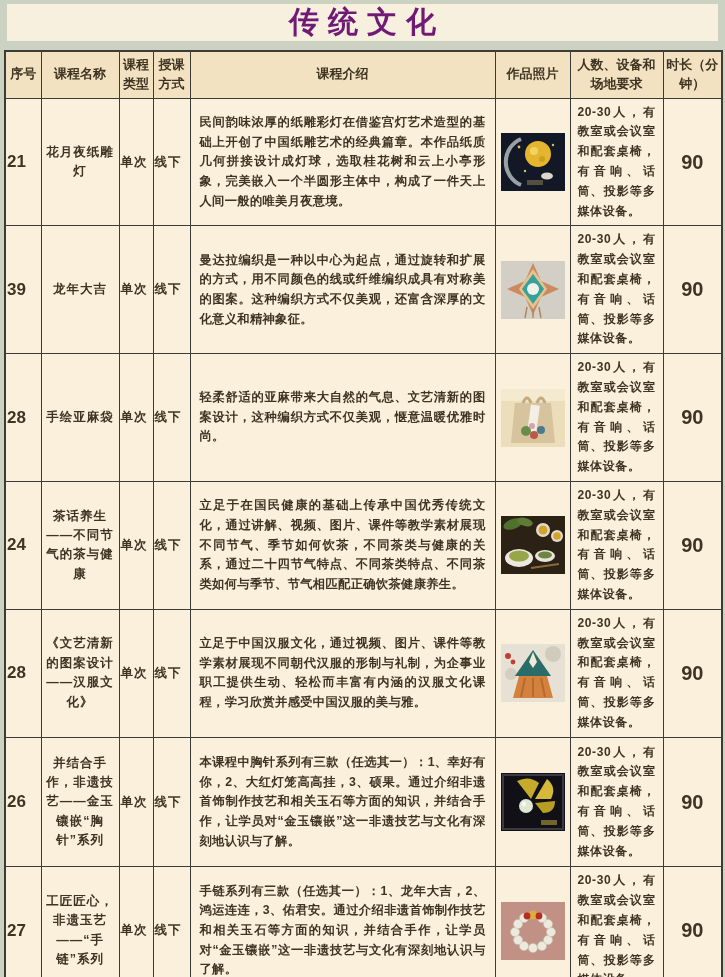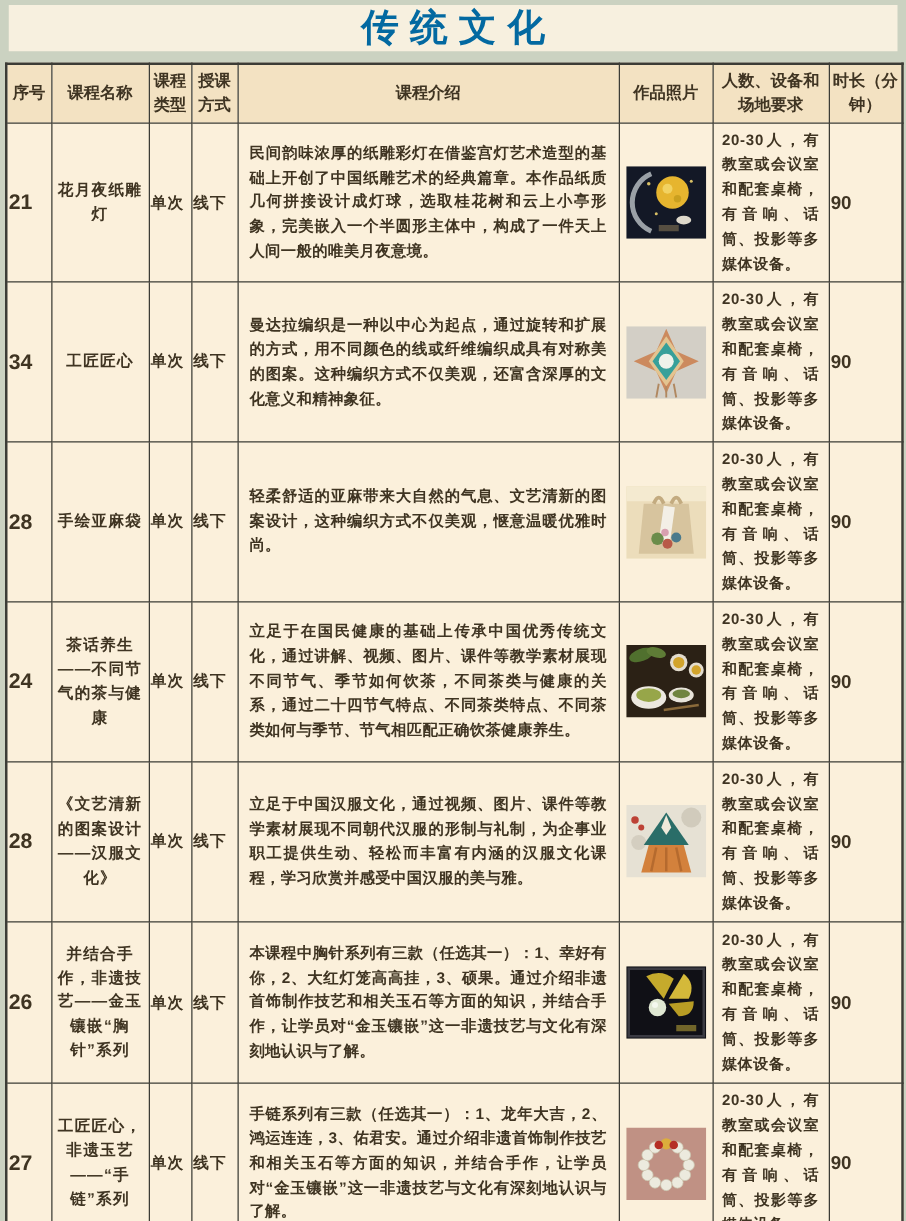--- a/index.html
+++ b/index.html
@@ -12,21 +12,21 @@
   .banner{
     background:#f7f0df;
     margin:4px 7px 9px 7px;
     height:37px;
     display:flex;align-items:center;justify-content:center;
   }
   .banner h1{
     margin:0;
     font-size:30px;
     font-weight:bold;
-    color:#0369a1;
+    color:#701a75;
     letter-spacing:9px;
     text-indent:9px;
   }
   table.course{
     border-collapse:collapse;
     margin:0 4px;
     width:717px;
     table-layout:fixed;
     background:#fbf0db;
     border:2px solid #3c3c36;
@@ -44,21 +44,21 @@
     padding:4px 2px;
     line-height:1.45;
   }
   td.no{font-size:17px;text-align:left;}
   td.name{font-size:12.5px;text-align:center;line-height:1.55;letter-spacing:1px;padding:16px 3px;}
   td.small{font-size:12.5px;text-align:left;letter-spacing:1px;}
   td.intro{font-size:12.3px;line-height:1.6;text-align:justify;padding:4px 9px;letter-spacing:0.3px;}
   td.photo{text-align:center;padding:2px;}
   td.photo svg{display:block;margin:0 auto;}
   td.req{font-size:12px;line-height:1.65;padding:4px 7px;text-align:justify;letter-spacing:0.6px;}
-  td.dur{font-size:15px;}
+  td.dur{font-size:20px;text-align:center;}
 </style>
 </head>
 <body>
 
 <div class="banner">
   <h1>传统文化</h1>
 </div>
 
 <table class="course">
   <colgroup>
@@ -103,22 +103,22 @@
           <circle cx="18" cy="14" r="1.4" fill="#d8bf66"></circle>
           <circle cx="52" cy="12" r="1.2" fill="#d8bf66"></circle>
           <circle cx="24" cy="38" r="1.2" fill="#d8bf66"></circle>
         </svg>
       </td>
       <td class="req">20-30人，有教室或会议室和配套桌椅，有音响、话筒、投影等多媒体设备。</td>
       <td class="dur">90</td>
     </tr>
 
     <tr style="height:88px">
-      <td class="no">34</td>
-      <td class="name">工匠匠心</td>
+      <td class="no">39</td>
+      <td class="name">龙年大吉</td>
       <td class="small">单次</td>
       <td class="small">线下</td>
       <td class="intro">曼达拉编织是一种以中心为起点，通过旋转和扩展的方式，用不同颜色的线或纤维编织成具有对称美的图案。这种编织方式不仅美观，还富含深厚的文化意义和精神象征。</td>
       <td class="photo">
         <svg width="64" height="58" viewBox="0 0 64 58">
           <rect width="64" height="58" fill="#d3cfc6"></rect>
           <polygon points="32,2 40,20 58,28 40,36 32,54 24,36 6,28 24,20" fill="#cc8a5e"></polygon>
           <polygon points="32,8 46,28 32,48 18,28" fill="#e3c490"></polygon>
           <polygon points="32,13 43,28 32,43 21,28" fill="#37a09a"></polygon>
           <circle cx="32" cy="28" r="6" fill="#eef2ea"></circle>

